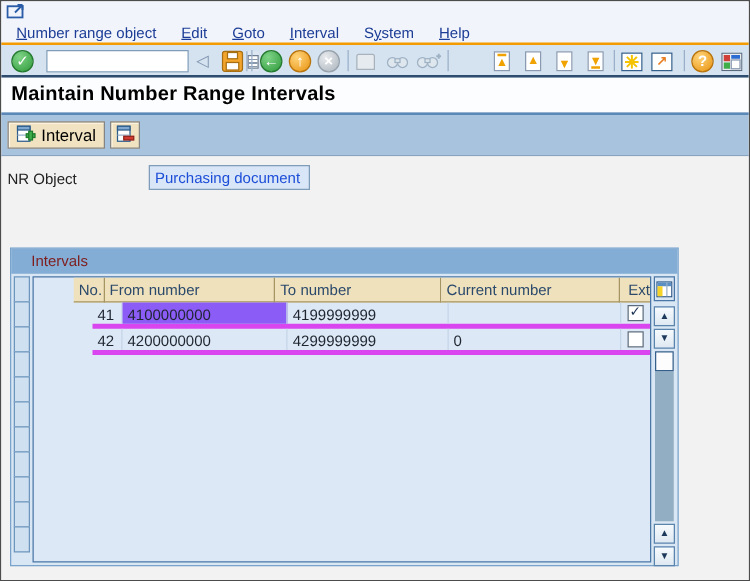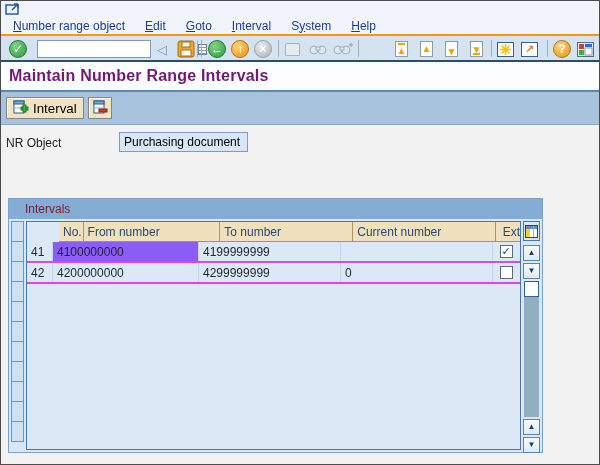--- a/index.html
+++ b/index.html
@@ -33,33 +33,33 @@
   .cmd-drop-glyph { width:9px; height:11px; background:#fff; border:1px solid #6e7f93;
                background-image:repeating-linear-gradient(#fff 0 2px, #8a9aae 2px 3px); }
   .tri-left { color:#7d93ad; font-size:13px; }
   .page-ic { width:13px; height:16px; background:#fff; border:1px solid #8a9ab0; position:relative; }
   .page-ic .arr { position:absolute; left:0; right:0; text-align:center; color:#f0a200; font-size:10px; line-height:1; top:3px; }
   .page-ic .bar { position:absolute; left:2px; right:2px; height:2px; background:#f0a200; }
   .print-ic { width:15px; height:13px; background:#e6ebf0; border:1px solid #a8b2bd; border-radius:2px 2px 0 0; }
   .win-ic { width:17px; height:15px; background:#fff; border:1px solid #35608c; display:flex; align-items:center; justify-content:center; }
 
   .title-area { height:28px; background:#fcfdfe; display:flex; align-items:center; padding-left:8px; }
-  .page-title { color:#701a75; font-size:16px; font-weight:bold; letter-spacing:.2px; }
+  .page-title { color:#000000; font-size:16px; font-weight:bold; letter-spacing:.2px; }
 
   .app-toolbar { height:35px; background:#a7c3de; border-top:2px solid #5c88b8; border-bottom:1px solid #8aa4c0;
                  display:flex; align-items:center; padding-left:5px; gap:4px; }
   .sap-btn { background:#f1e3c1; border:1px solid #848484; box-shadow:inset 1px 1px 0 #fff8e8;
              height:22px; display:flex; align-items:center; gap:4px; padding:0 6px; cursor:default; }
   .sap-btn.icon-only { padding:0 3px; }
 
   
   .content { position:relative; height:337px; background:#f2f2f2; }
   .nr-label { position:absolute; left:5px; top:11px; color:#222; }
   .nr-field { position:absolute; left:118px; top:7px; width:129px; height:20px; background:#d9e6f8;
-              border:1px solid #7f9db9; color:#000000; padding:2px 0 0 4px; }
+              border:1px solid #7f9db9; color:#1d4ed8; padding:2px 0 0 4px; }
 
   .groupbox { position:absolute; left:7px; top:73px; width:535px; height:255px;
               border:1px solid #7aa3cc; background:#d9e6f3; }
   .gb-header { height:20px; background:#83add5; color:#7f1d1d; padding:3px 0 0 16px; }
   .gb-body { position:relative; height:233px; }
 
   .sel-col { position:absolute; left:2px; top:2px; width:13px; }
   .sel-cell { width:13px; height:21px; background:#cfe1f1; border:1px solid #6e96bd; margin-top:-1px; }
   .sel-cell:first-child { margin-top:0; }
 
@@ -68,21 +68,21 @@
   .tr.hdr { height:20px;padding-left:32px; }
   .td, .th { border-right:1px solid #c3d4e8; padding:3px 0 0 4px; white-space:nowrap; overflow:hidden; color:#1e2430; }
   .th { background:#f0e1bd; border-right:1px solid #a59563; border-bottom:1px solid #a59563; color:#2b4a6b; }
   .c-no { width:26px; }
   .c-from { width:146px; }
   .c-to { width:142px; }
   .c-cur { width:152px; }
   .c-ext { width:26px; border-right:none; display:flex; align-items:center; justify-content:center; padding:0; }
   .th.c-ext { padding-top:3px; display:block; text-align:right; padding-left:3px; }
   .td.focused { background:#8b5cf6; }
-  .row-line { border-bottom:2px solid #d946ef; }
+  .row-line { border-bottom:4px solid #d946ef;margin-left:47px; }
   .cb { width:13px; height:13px; background:#fff; border:1px solid #5a6b7d; font-size:11px; line-height:11px;
         text-align:center; color:#1d3557; font-weight:bold; }
 
   .right-col { position:absolute; left:514px; top:2px; width:17px; }
   .cfg-btn { width:17px; height:20px; background:#d9e6f3; border:1px solid #4a77a6; display:flex; align-items:center; justify-content:center; }
   .sbtn { position:absolute; left:0; width:17px; height:16px; background:linear-gradient(#f6fafd,#dfe9f2);
           border:1px solid #5b84ad; color:#1d3a5c; font-size:8px; text-align:center; line-height:14px; }
   .strack { position:absolute; left:1px; width:15px; background:#92aec2; }
   .sthumb { position:absolute; left:0; width:15px; height:16px; background:#fdfdfd; border:1px solid #35608c; }
 

